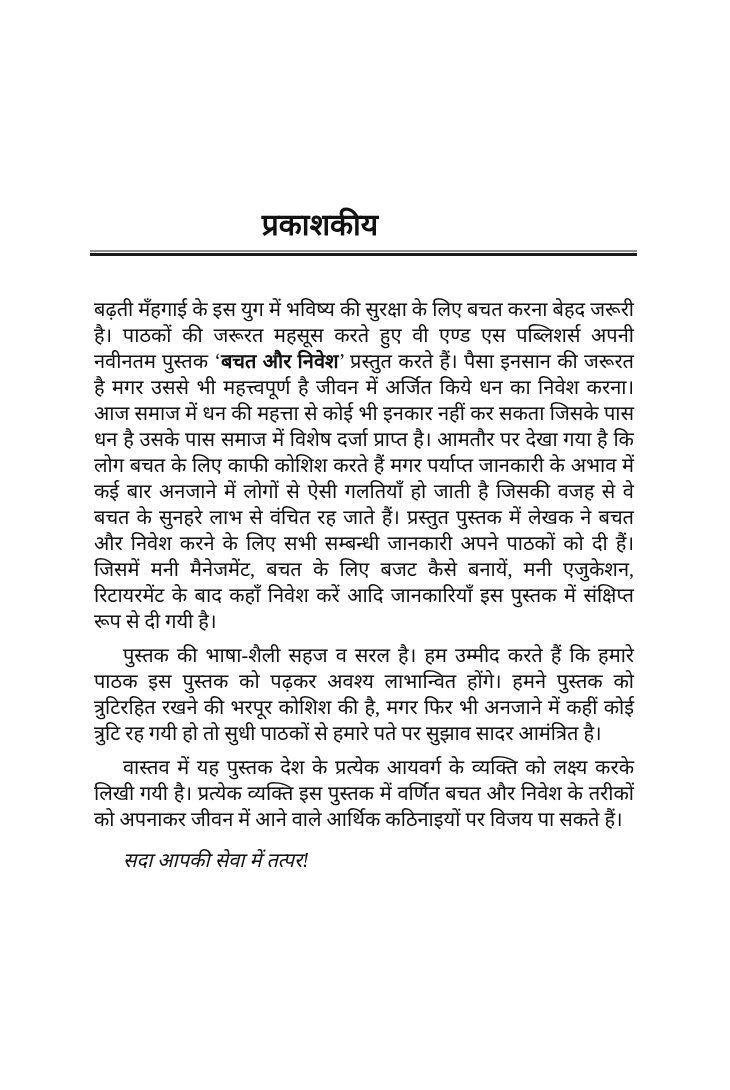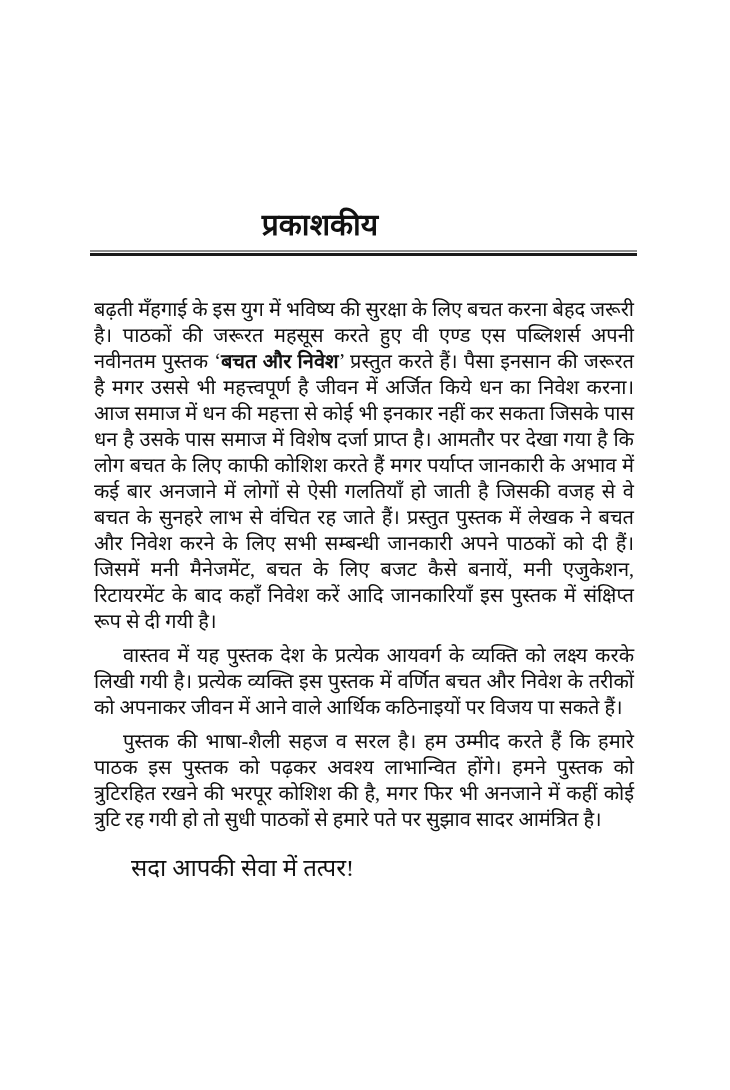--- a/index.html
+++ b/index.html
@@ -65,39 +65,40 @@
   .para.indent {
     text-indent: 29px;
   }
   .para .bold {
     font-weight: bold;
   }
   .closing-line {
     position: absolute;
     top: 843px;
     left: 119px;
-    margin: 12px;
-    font-size: 24px;
+    margin: 4px;
+    font-size: 20px;
     line-height: 26px;
     color: var(--text, #111111);
+    font-style: italic;
   }
 </style>
 </head>
 <body>
 
 <div class="page">
 
   <h1 class="title">प्रकाशकीय</h1>
 
   <div class="title-rule">
     <div class="rule-top"></div>
     <div class="rule-bottom"></div>
   </div>
 
   <div class="body-text">
       <p class="para"><span>बढ़ती मँहगाई के इस युग में भविष्य की सुरक्षा के लिए बचत करना बेहद जरूरी है। पाठकों की जरूरत महसूस करते हुए वी एण्ड एस पब्लिशर्स अपनी नवीनतम पुस्तक ‘</span><span class="bold">बचत और निवेश</span><span>’ प्रस्तुत करते हैं। पैसा इनसान की जरूरत है मगर उससे भी महत्त्वपूर्ण है जीवन में अर्जित किये धन का निवेश करना। आज समाज में धन की महत्ता से कोई भी इनकार नहीं कर सकता जिसके पास धन है उसके पास समाज में विशेष दर्जा प्राप्त है। आमतौर पर देखा गया है कि लोग बचत के लिए काफी कोशिश करते हैं मगर पर्याप्त जानकारी के अभाव में कई बार अनजाने में लोगों से ऐसी गलतियाँ हो जाती है जिसकी वजह से वे बचत के सुनहरे लाभ से वंचित रह जाते हैं। प्रस्तुत पुस्तक में लेखक ने बचत और निवेश करने के लिए सभी सम्बन्धी जानकारी अपने पाठकों को दी हैं। जिसमें मनी मैनेजमेंट, बचत के लिए बजट कैसे बनायें, मनी एजुकेशन, रिटायरमेंट के बाद कहाँ निवेश करें आदि जानकारियाँ इस पुस्तक में संक्षिप्त रूप से दी गयी है।</span></p>
+      <p class="para indent"><span>पुस्तक की भाषा-शैली सहज व सरल है। हम उम्मीद करते हैं कि हमारे पाठक इस पुस्तक को पढ़कर अवश्य लाभान्वित होंगे। हमने पुस्तक को त्रुटिरहित रखने की भरपूर कोशिश की है, मगर फिर भी अनजाने में कहीं कोई त्रुटि रह गयी हो तो सुधी पाठकों से हमारे पते पर सुझाव सादर आमंत्रित है।</span></p>
       <p class="para indent"><span>वास्तव में यह पुस्तक देश के प्रत्येक आयवर्ग के व्यक्ति को लक्ष्य करके लिखी गयी है। प्रत्येक व्यक्ति इस पुस्तक में वर्णित बचत और निवेश के तरीकों को अपनाकर जीवन में आने वाले आर्थिक कठिनाइयों पर विजय पा सकते हैं।</span></p>
-      <p class="para indent"><span>पुस्तक की भाषा-शैली सहज व सरल है। हम उम्मीद करते हैं कि हमारे पाठक इस पुस्तक को पढ़कर अवश्य लाभान्वित होंगे। हमने पुस्तक को त्रुटिरहित रखने की भरपूर कोशिश की है, मगर फिर भी अनजाने में कहीं कोई त्रुटि रह गयी हो तो सुधी पाठकों से हमारे पते पर सुझाव सादर आमंत्रित है।</span></p>
     </div>
 
   <p class="closing-line">सदा आपकी सेवा में तत्पर!</p>
 
 </div>
 
 </body></html>

